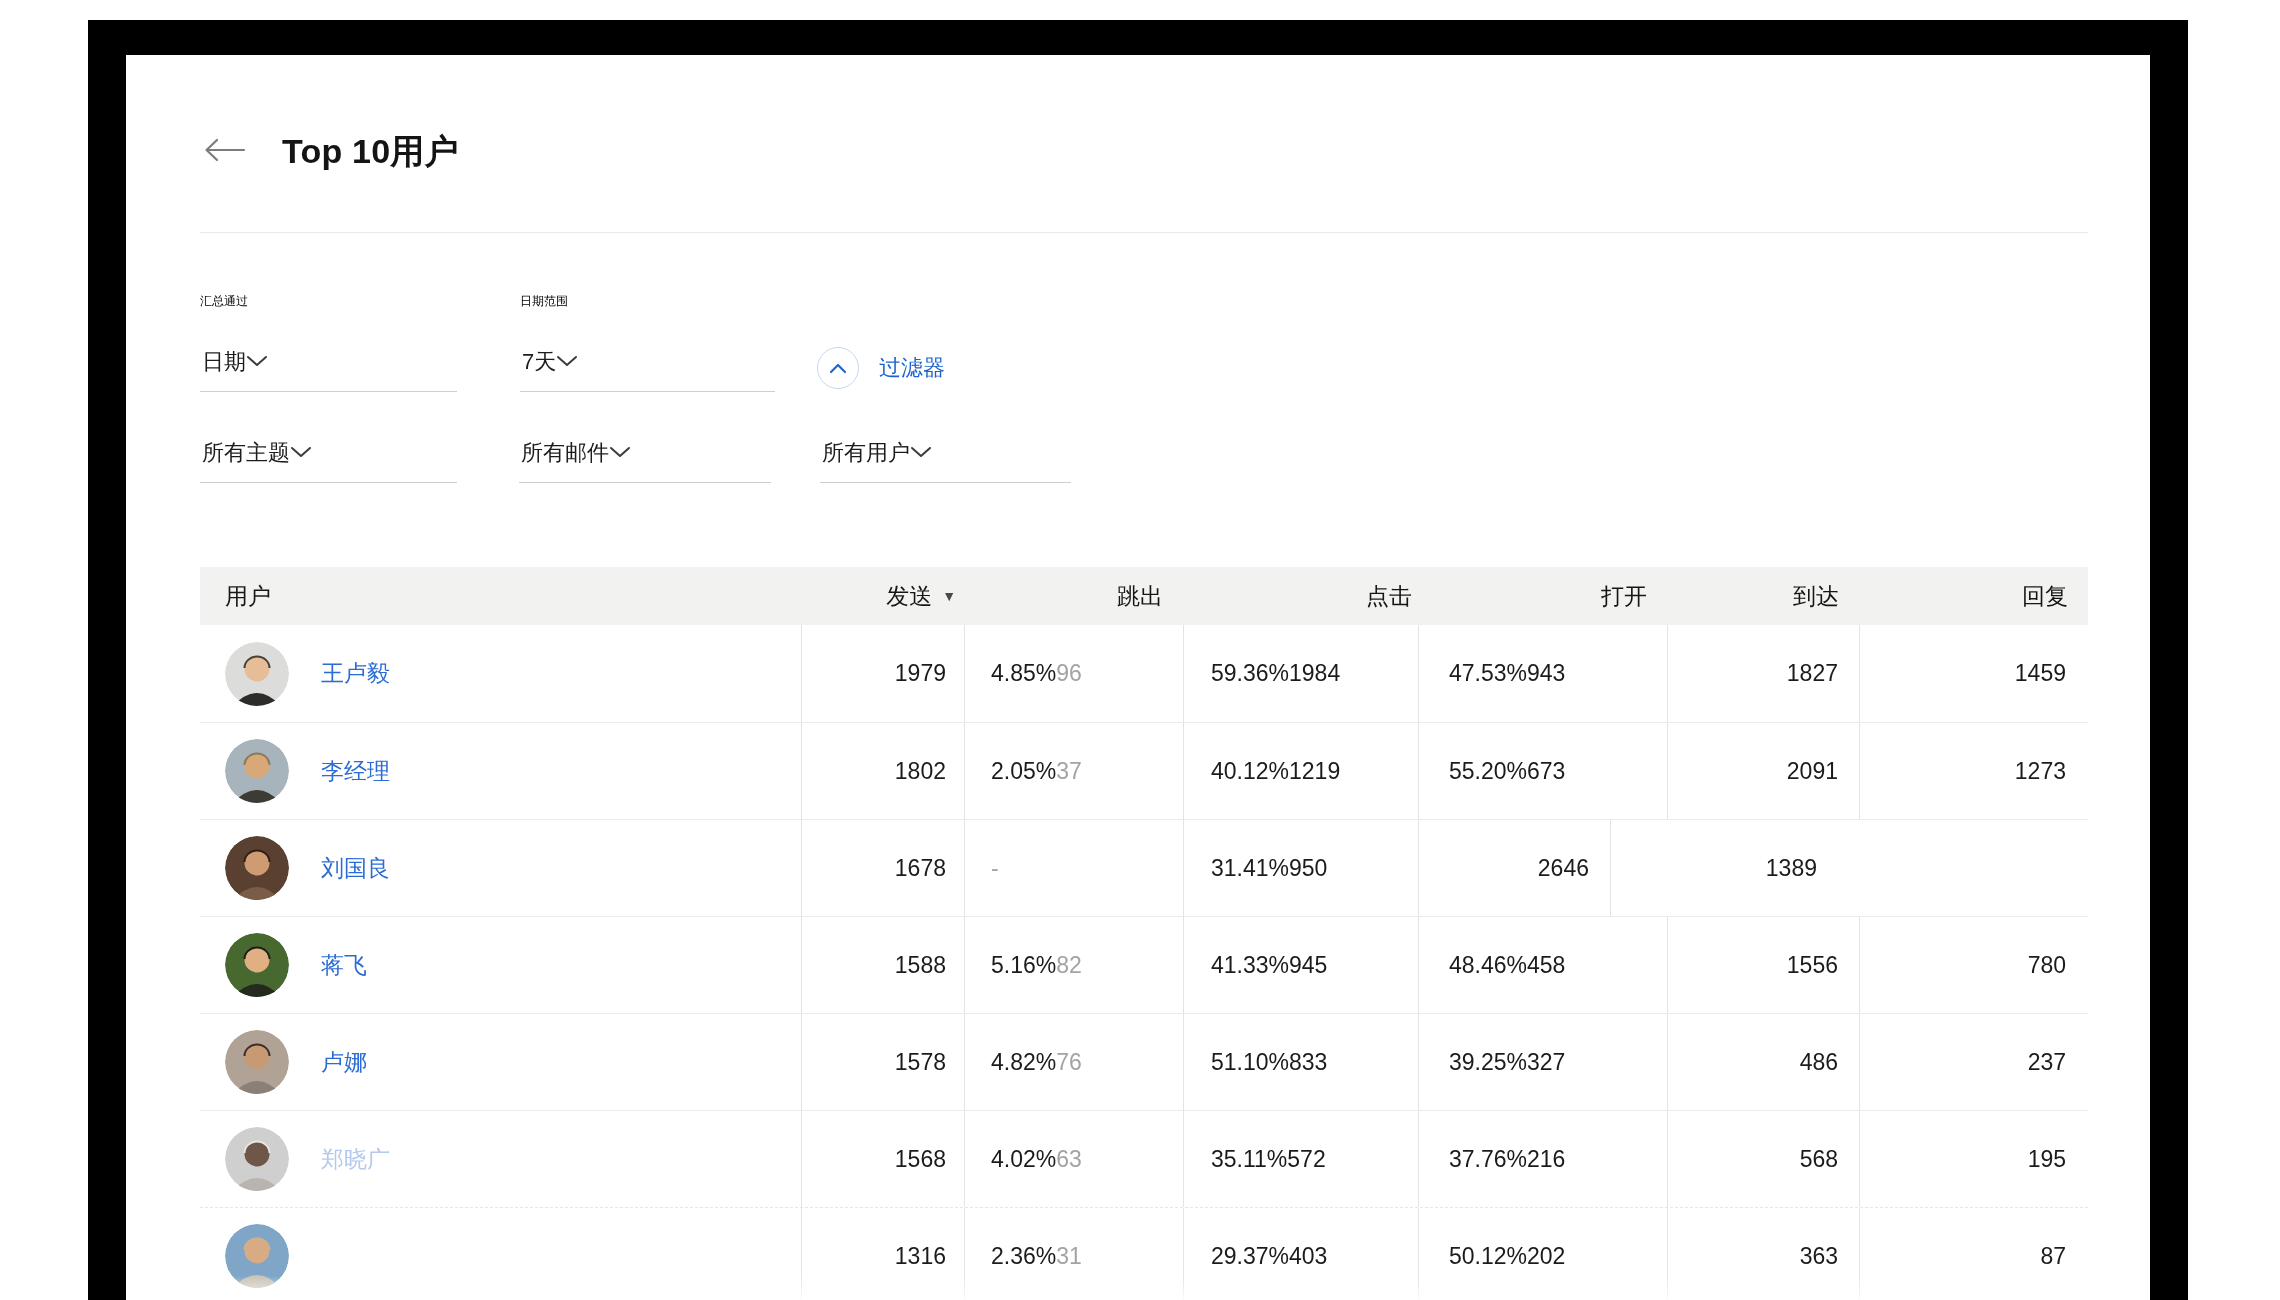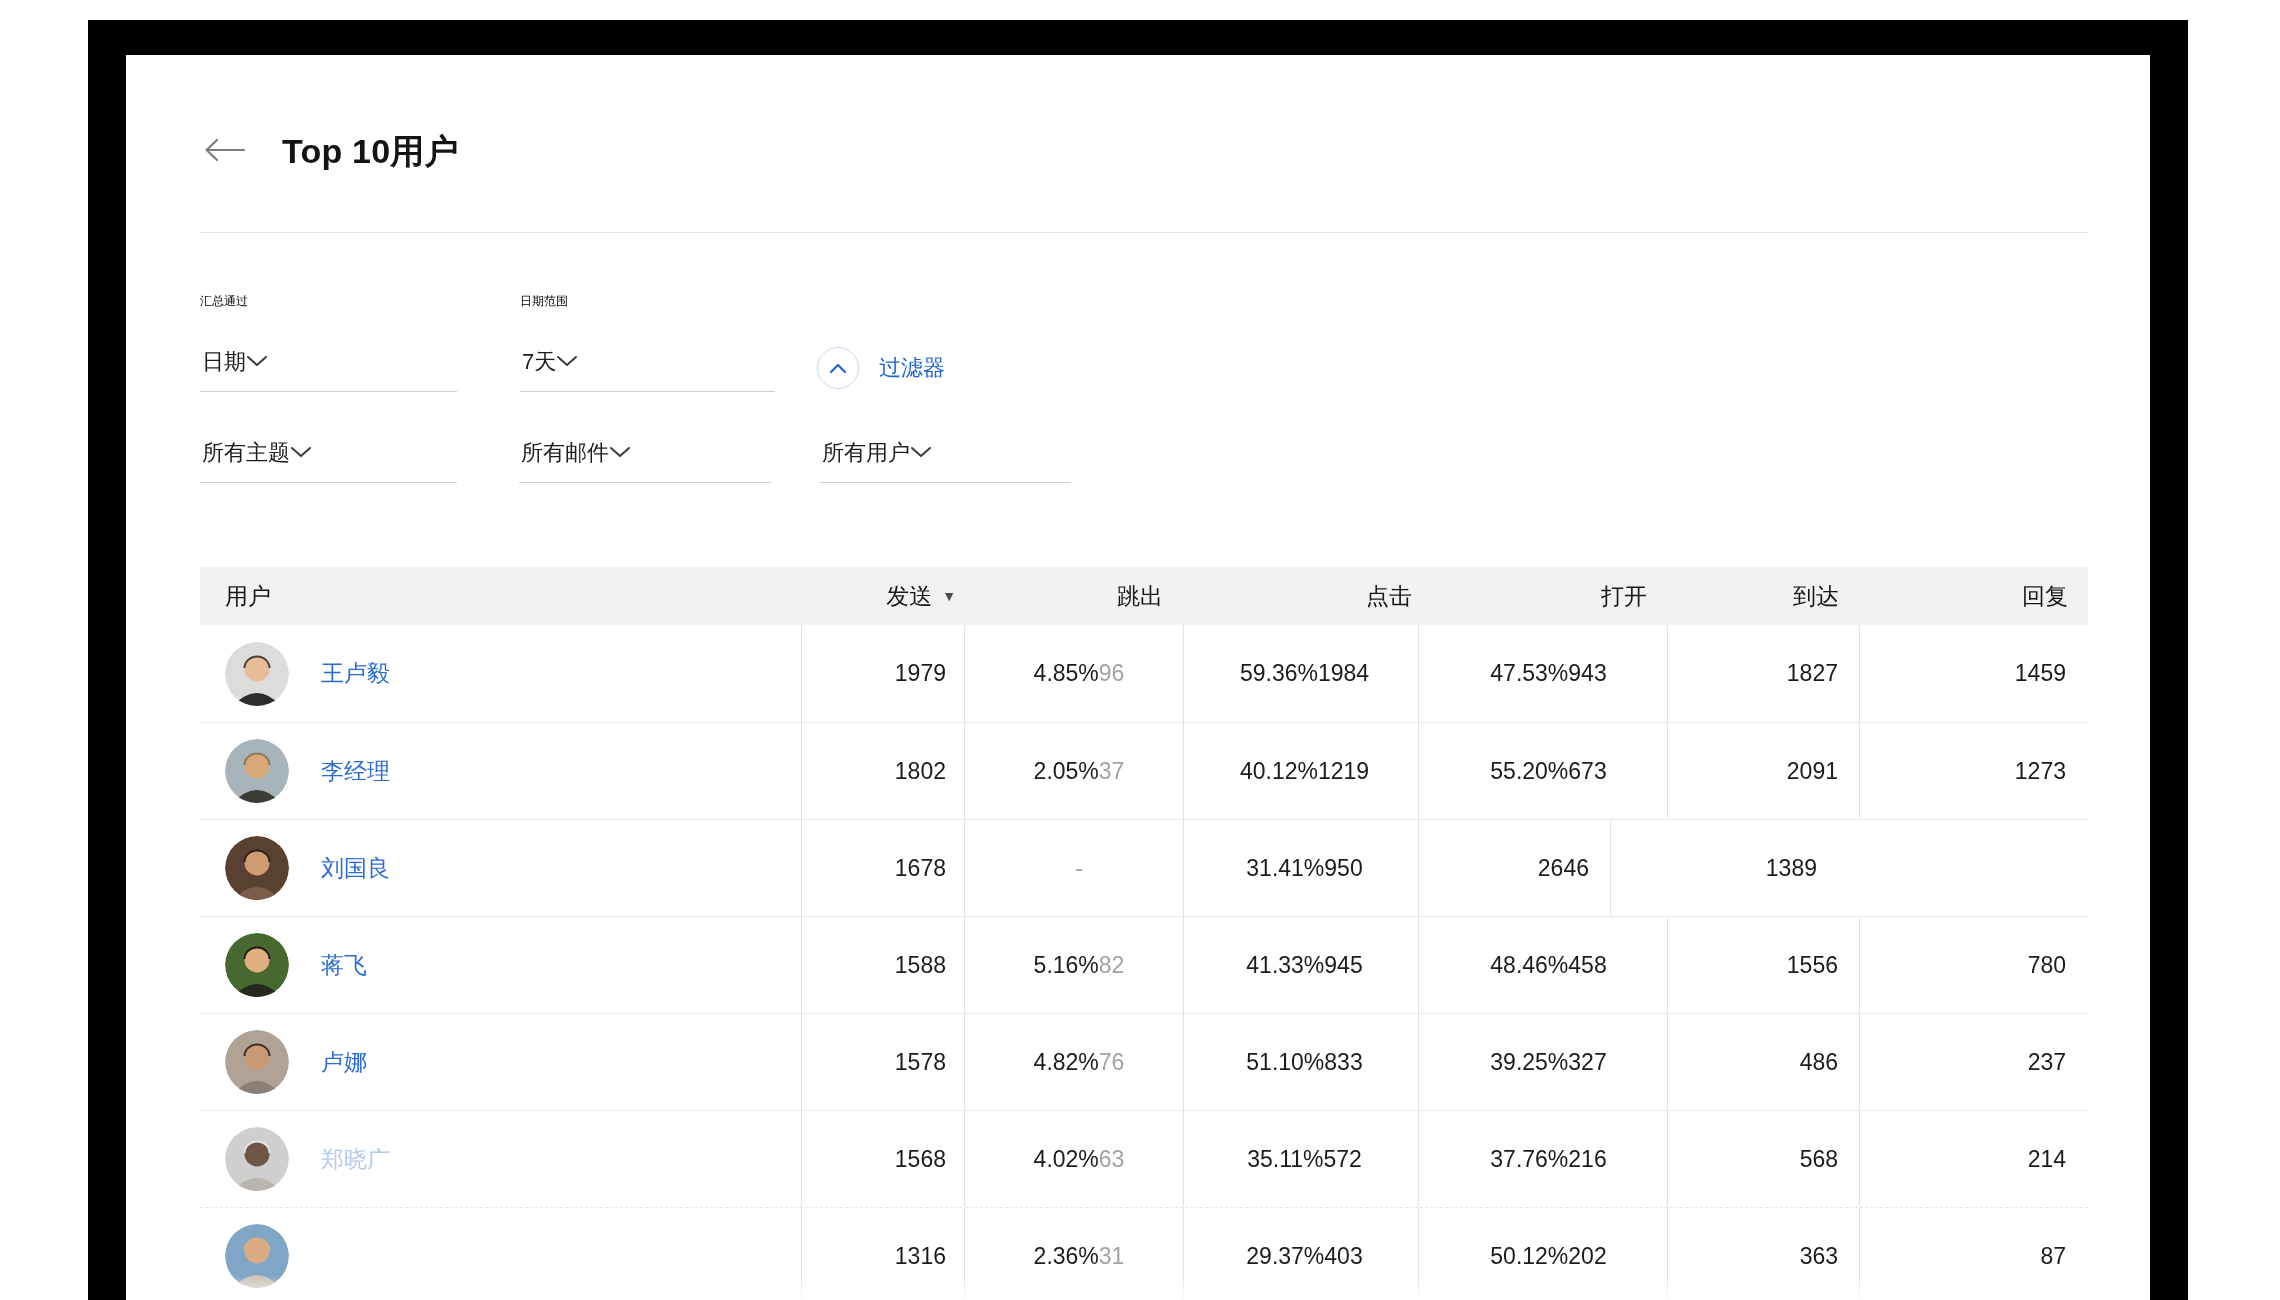--- a/index.html
+++ b/index.html
@@ -75,21 +75,21 @@
   .tr:nth-child(7){border-top:1px dashed #e6e6e6}
   .td{display:flex;align-items:center;font-size:23px;color:#1b1b1d}
   .tr .td + .td{border-left:1px solid #e3e3e3}
 
   .td-user{padding-left:25px;gap:32px}
   .avatar-wrap{width:64px;height:64px;border-radius:50%;overflow:hidden;flex:none}
   .name{font-size:23px;color:var(--link-blue);text-decoration:none;cursor:pointer}
   .name.faded{color:var(--link-faded)}
 
   .td-sent{justify-content:flex-end;padding-right:18px}
-  .td-pair{justify-content:center}
+  .td-pair{justify-content:flex-start}
   .td-bounce{padding:0 16px 0 26px}
   .td-open{padding:0 20px 0 27px}
   .td-click{padding:0 19px 0 30px}
   .td-delivered{justify-content:flex-end;padding-right:21px}
   .td-reply{justify-content:flex-end;padding-right:22px}
   .cnt-gray{color:#a3a3a3}
 
   .bottom-fade{
     position:absolute;left:0;bottom:0;width:100%;height:24px;pointer-events:none;
     background:linear-gradient(to bottom,rgba(255,255,255,0),rgba(255,255,255,.85));
@@ -339,21 +339,21 @@
     </div>
     <div class="td td-pair td-open col-open">
       <span>35.11%</span>
       <span>572</span>
     </div>
     <div class="td td-pair td-click col-click">
       <span>37.76%</span>
       <span>216</span>
     </div>
     <div class="td td-delivered col-delivered">568</div>
-    <div class="td td-reply col-reply">214</div>
+    <div class="td td-reply col-reply">195</div>
   </div>
         <div class="tr" style="--av-bg: #7fa6c6; --av-skin: #d8ab85; --av-hair: #d3b184; --av-shirt: #c9c2b6;">
     <div class="td td-user col-user">
       <span class="avatar-wrap">
         <svg viewBox="0 0 64 64" width="64" height="64">
           <circle cx="32" cy="32" r="32" style="fill:var(--av-bg)"></circle>
           <path d="M8 64 Q32 38 56 64 L56 66 L8 66 Z" style="fill:var(--av-shirt)"></path>
           <circle cx="32" cy="27" r="12.5" style="fill:var(--av-skin)"></circle>
           <path d="M18.5 26 a13.5 12.5 0 0 1 27 0 l-2 0 a11.5 10.5 0 0 0 -23 0 Z" style="fill:var(--av-hair)"></path>
         </svg>

